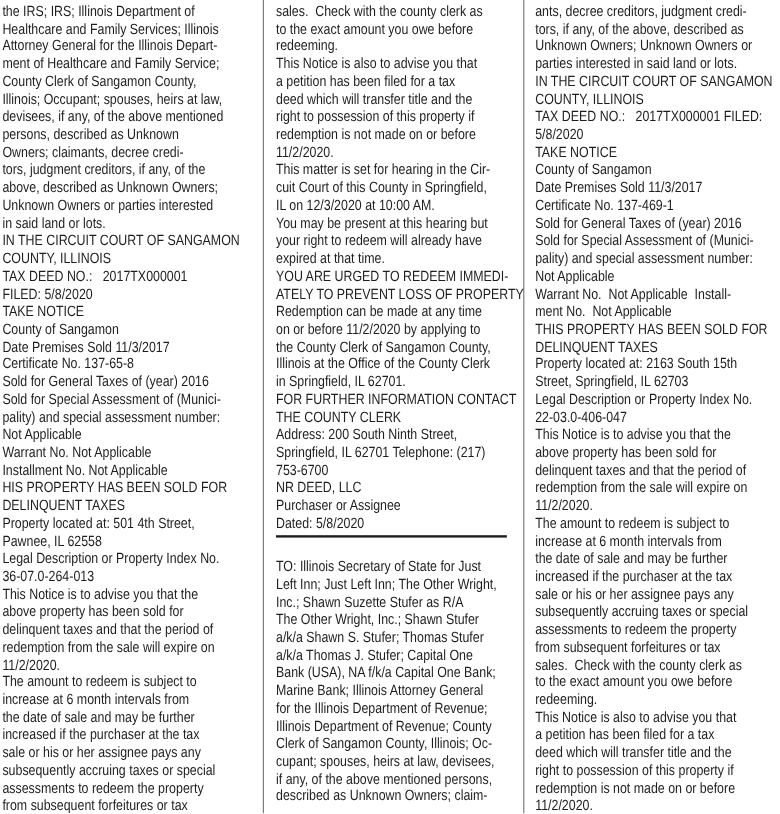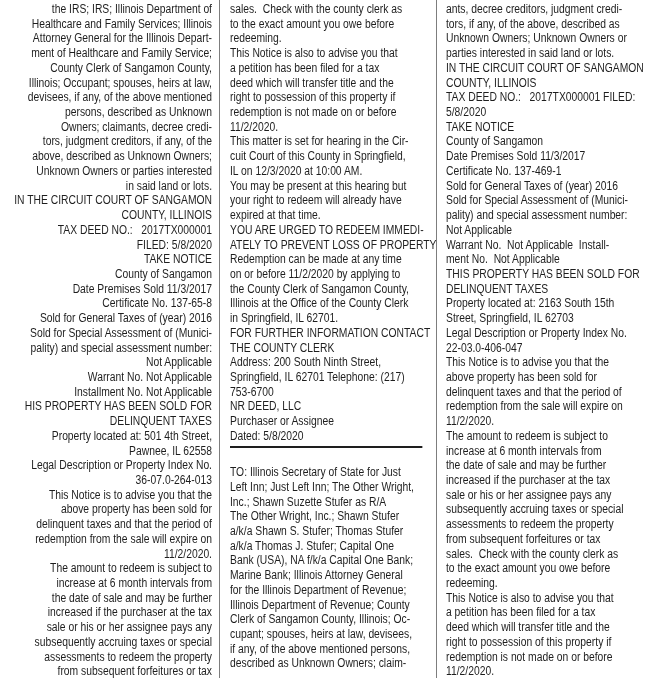--- a/index.html
+++ b/index.html
@@ -14,21 +14,21 @@
     background: var(--page-bg, #ffffff);
     display: flex;
     overflow: hidden;
     font-family: "Liberation Sans", sans-serif;
   }
   .col {
     box-sizing: border-box;
     padding-top: 2px;
     overflow: visible;
   }
-  .col-1 { width: 219px; padding-left: 2px; text-align: right; }
+  .col-1 { width: 219px; padding-left: 2px; }
   .col-2 { width: 216px; padding-left: 10px; }
   .col-3 { width: 213px; padding-left: 9px; }
   .vdiv {
     flex: none;
     width: 1px;
     height: 678px;
     background: var(--divider-color, #7d7d7d);
   }
   .col-inner {
     transform: scaleX(0.84);

